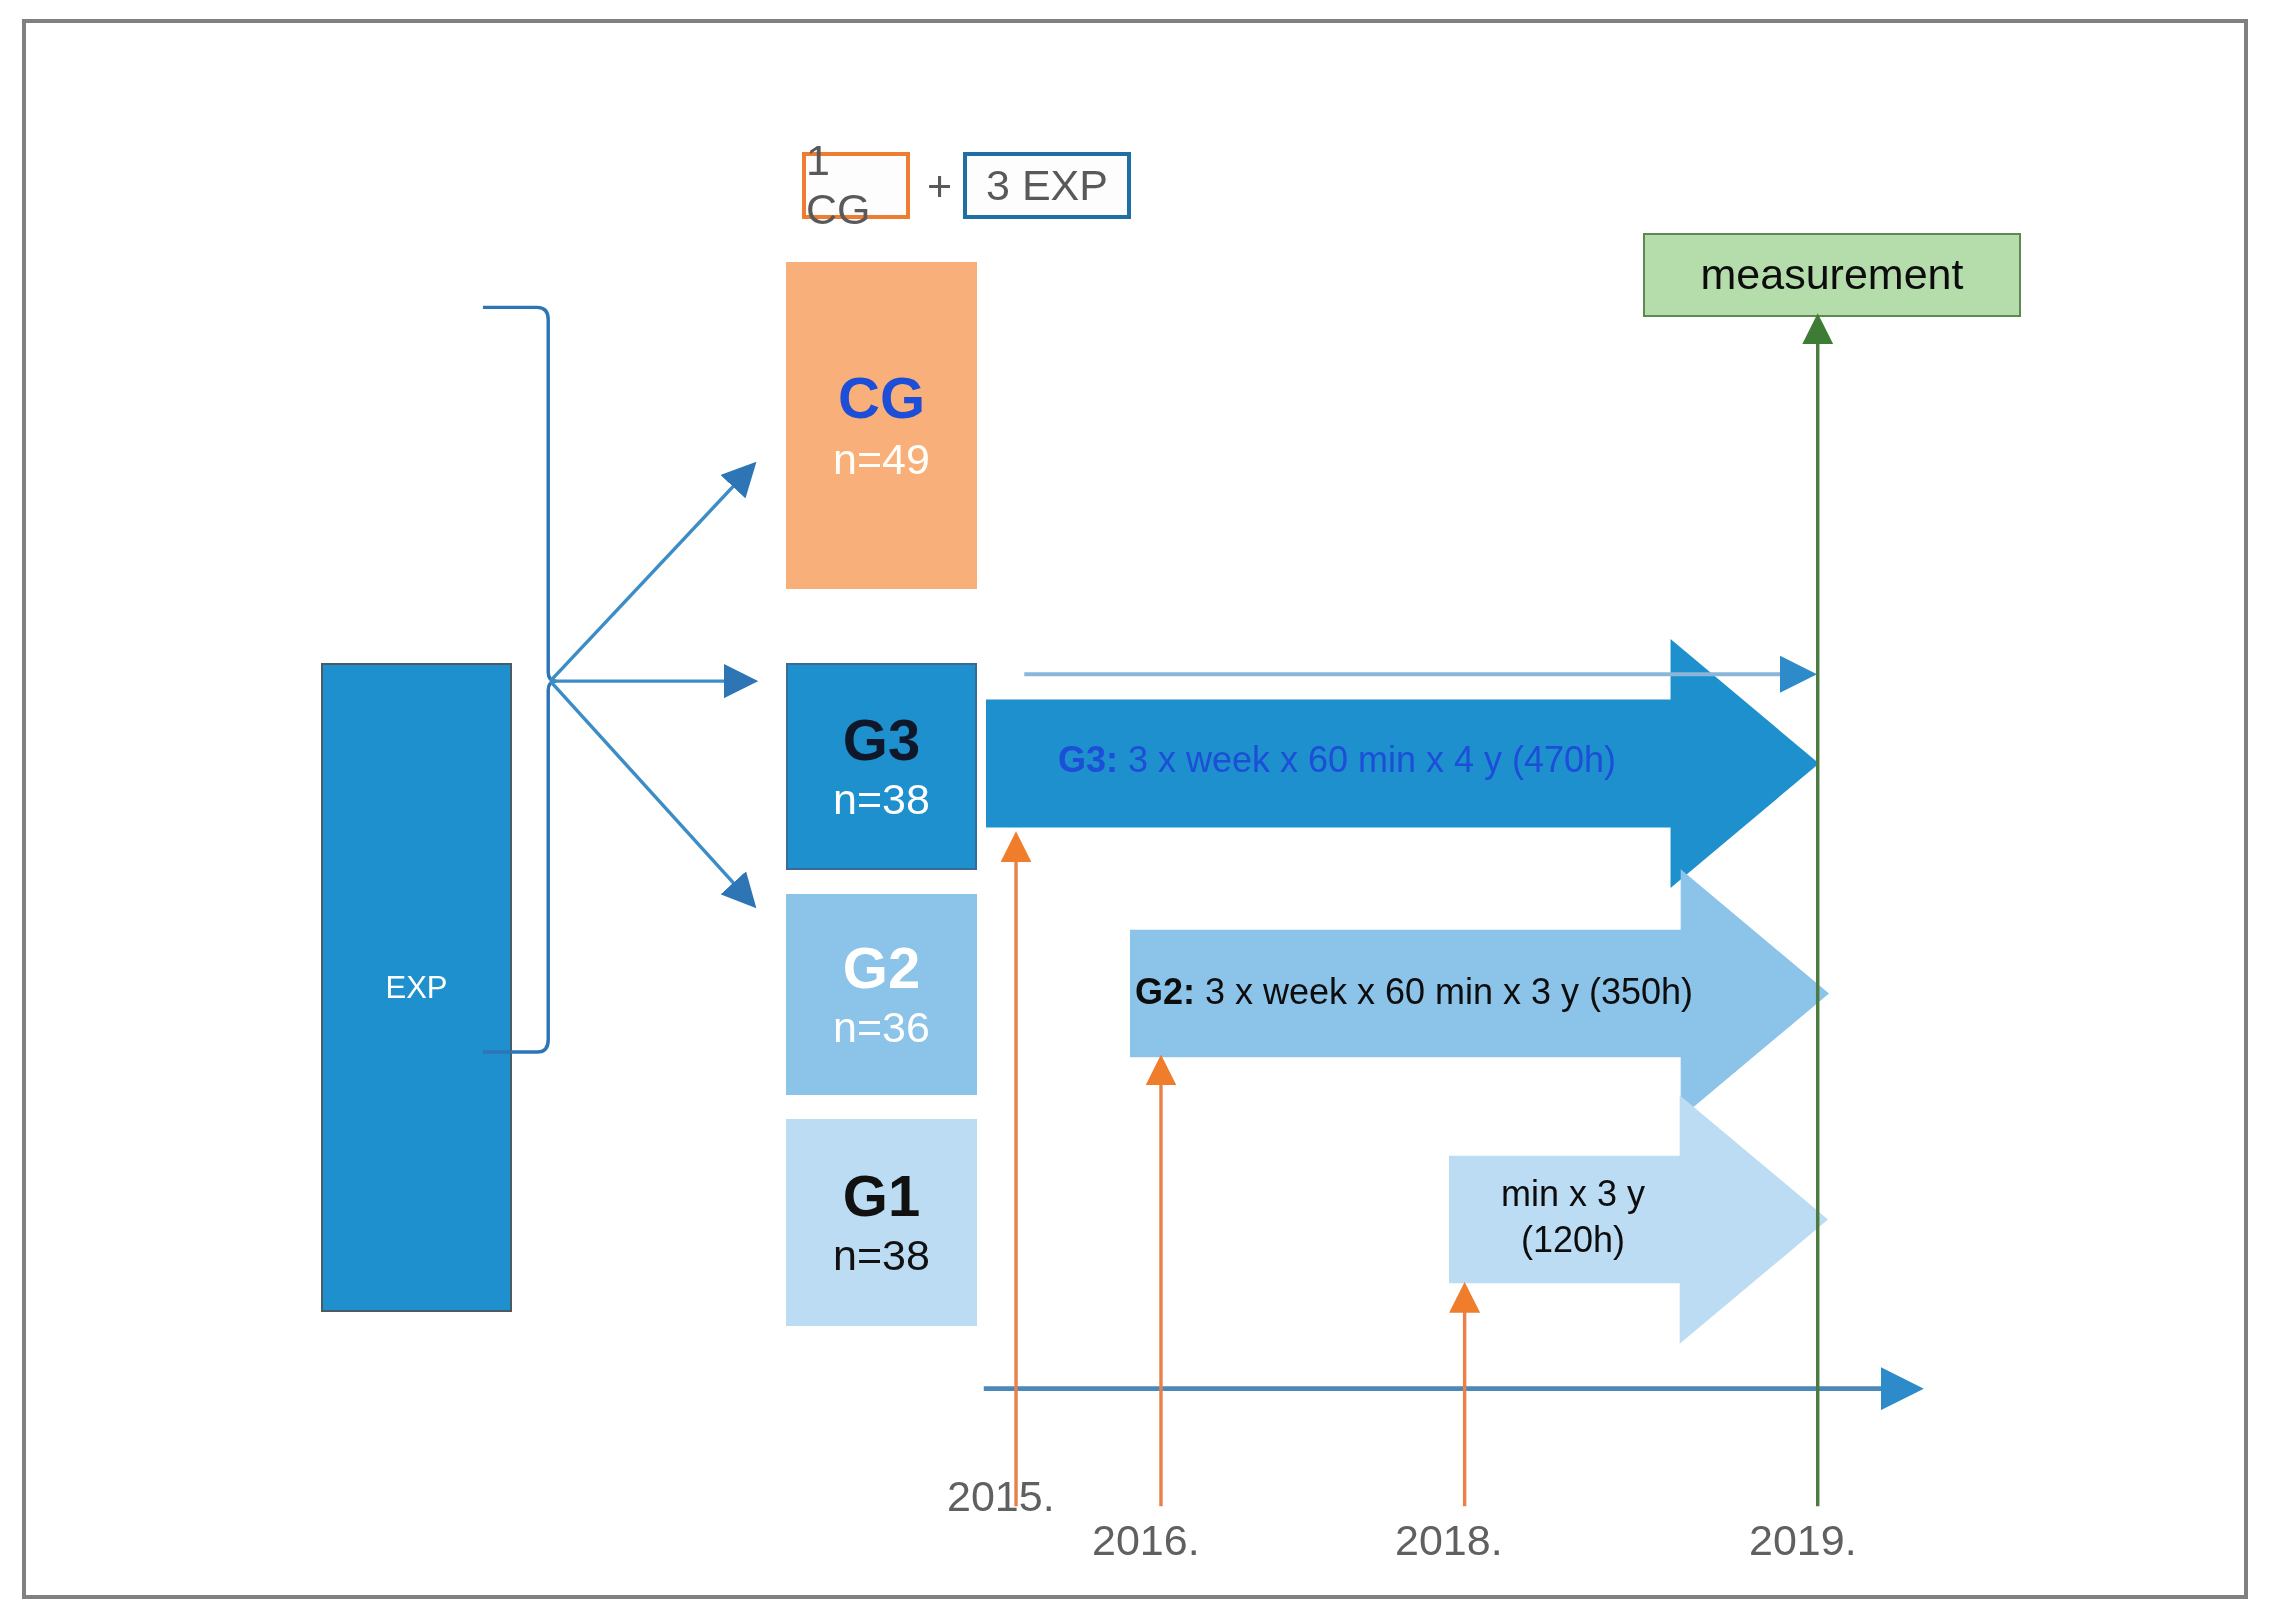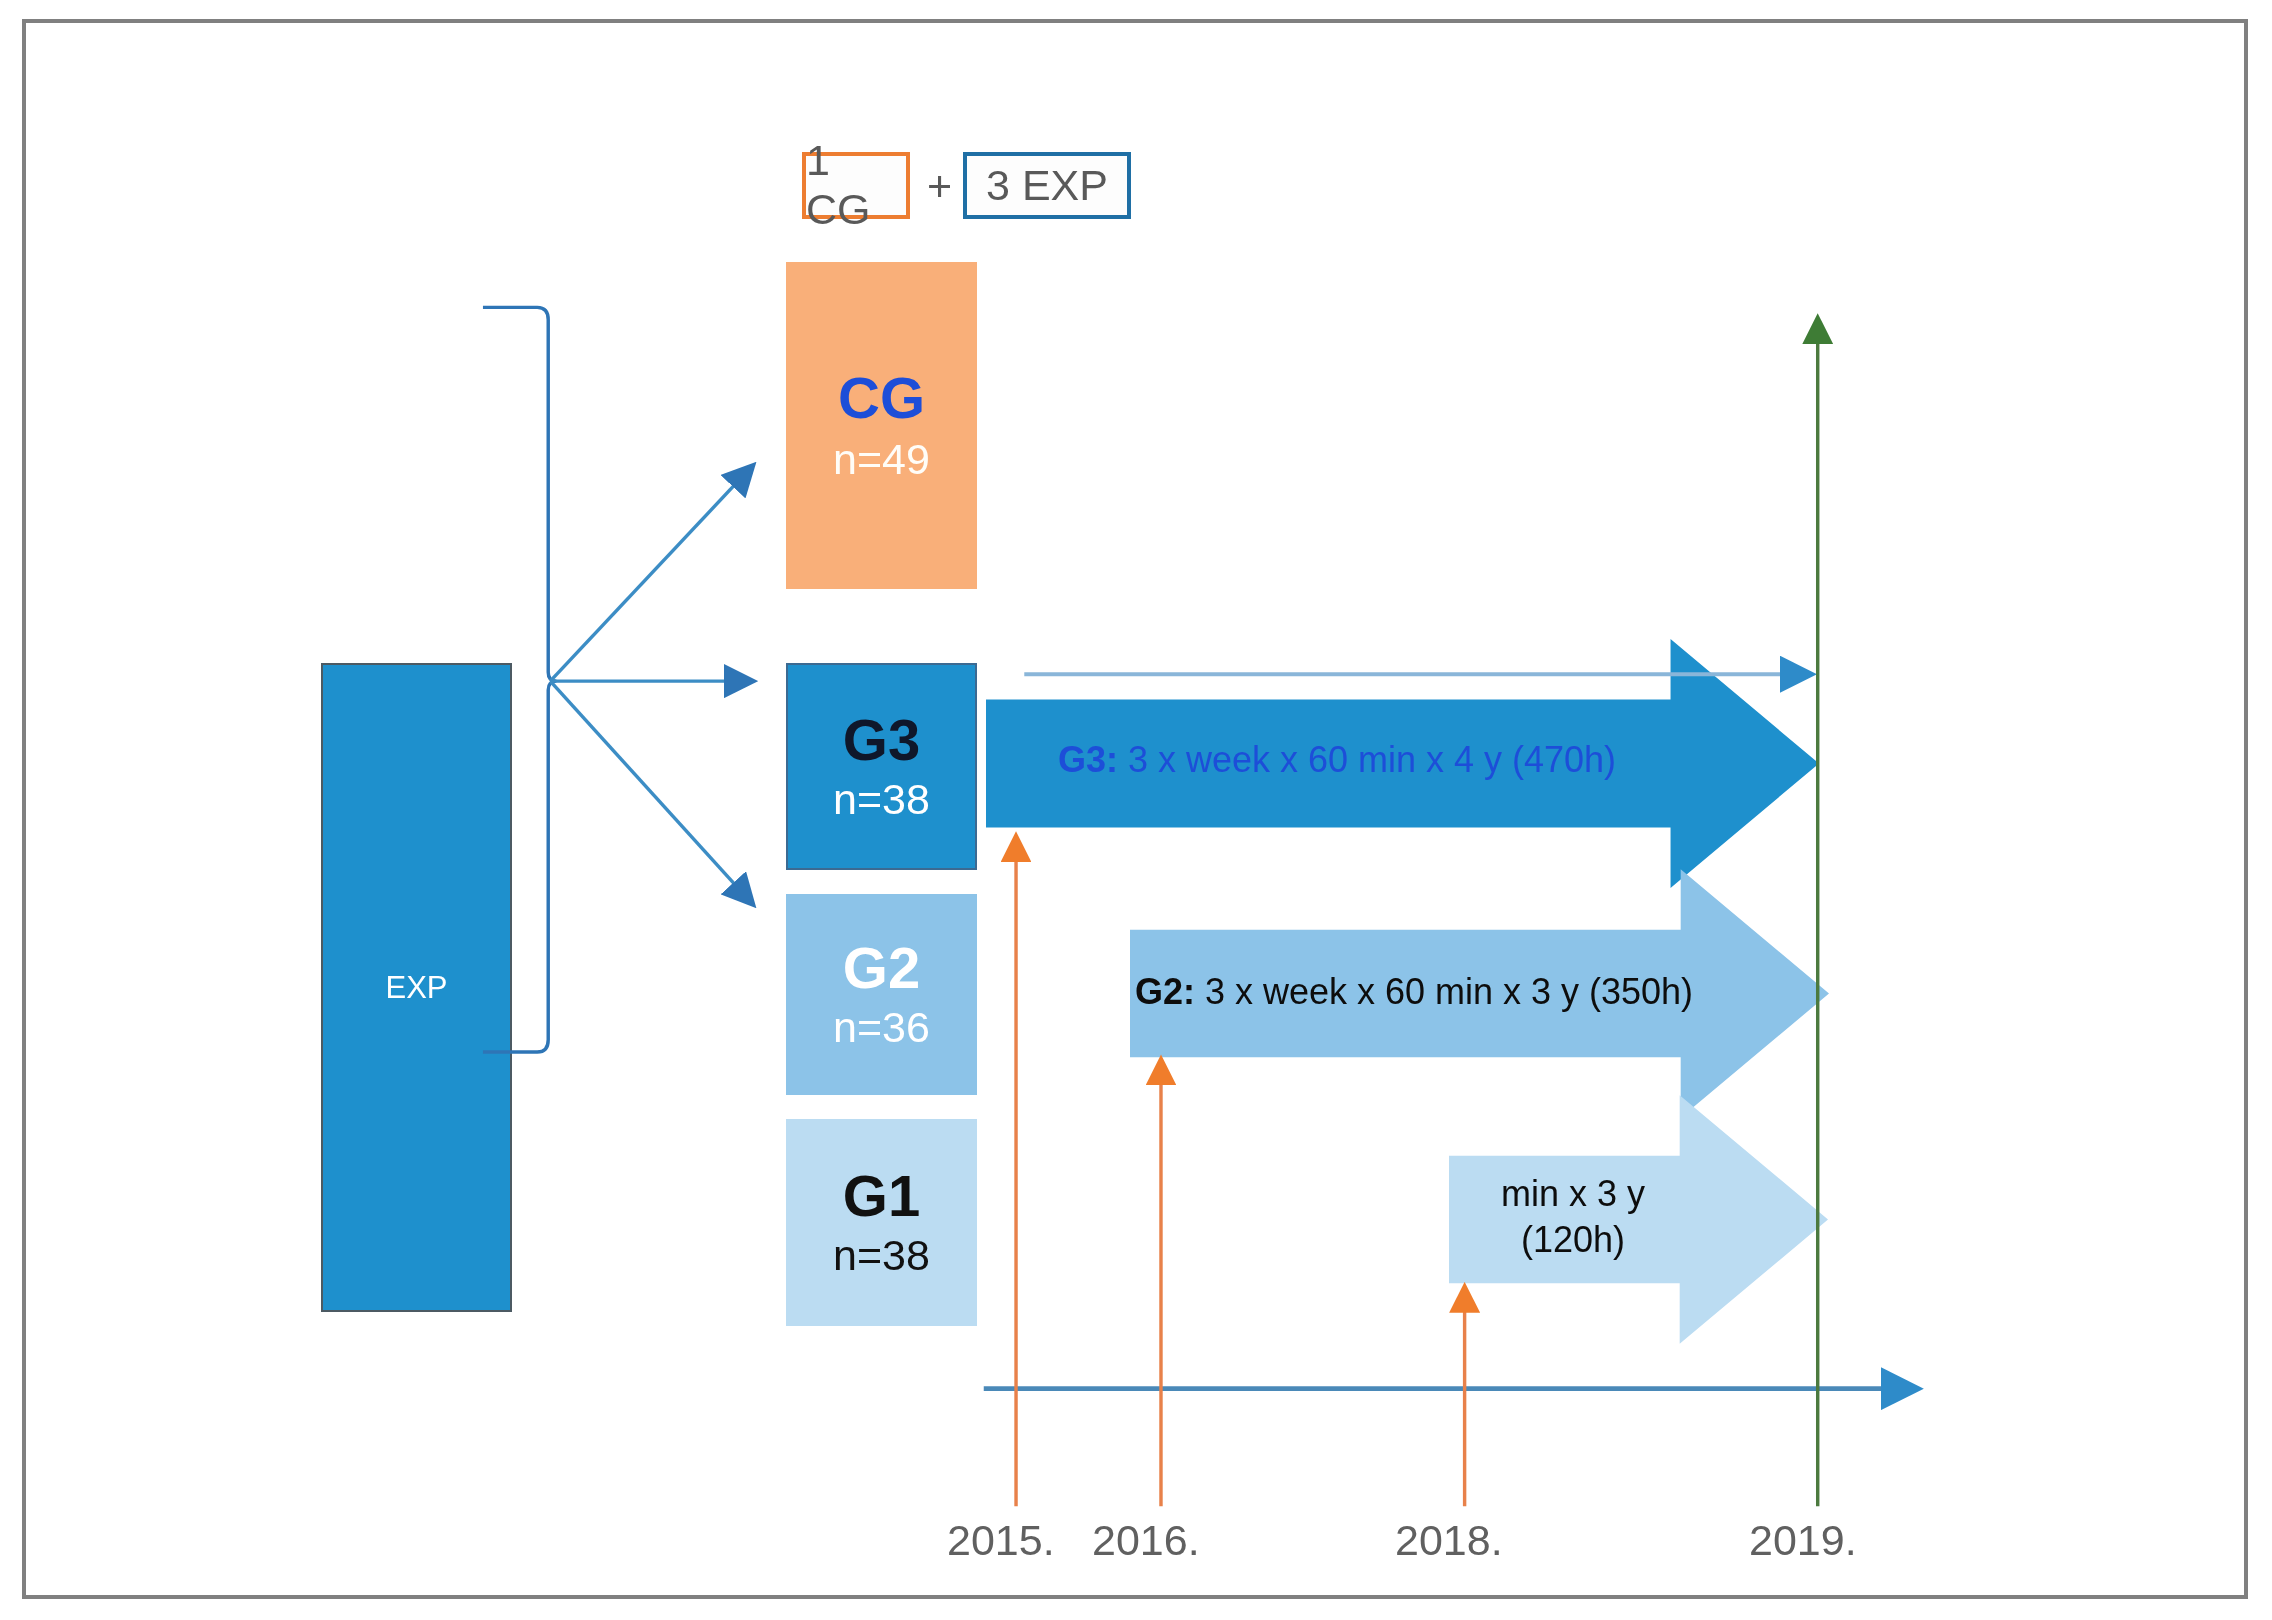--- a/index.html
+++ b/index.html
@@ -29,20 +29,23 @@
     </div>
     <div class="abs legend-box" style="left:937px;top:129px;width:168px;height:67px;border:4.8px solid #1F6FA5;">
       <span>3 EXP</span>
     </div>
 
     <div class="abs cg-box" style="left:760px;top:239px;width:191px;height:327px;background:#F9AF79;">
       <div class="grp-title" style="color:#1d4ed8;font-size:58px;margin-bottom:11px;">CG</div>
       <div class="grp-n" style="color:#FFFDF8;font-size:43px;">n=49</div>
     </div>
 
+    <div class="abs" style="left:1617px;top:210px;width:378px;height:84px;background:#B5DDAC;border:2.1px solid #5E8A4E;box-sizing:border-box;display:flex;align-items:center;justify-content:center;">
+      <span style="font-size:43px;color:#0d0d0d;">measurement</span>
+    </div>
 
     <div class="abs" style="left:295px;top:640px;width:191px;height:649px;background:#1E90CD;border:2.1px solid #4c5a63;box-sizing:border-box;display:flex;align-items:center;justify-content:center;">
       <span class="grp-title" style="color:#FFFFFF;font-size:31px;font-weight:normal;">EXP</span>
     </div>
 
     <div class="abs cg-box" style="left:760px;top:640px;width:191px;height:207px;background:#1E90CD;border:2.1px solid #3c6a92;">
       <div class="grp-title" style="color:#0f172a;font-size:58px;margin-bottom:9.6px;">G3</div>
       <div class="grp-n" style="color:#FFFFFF;font-size:43px;">n=38</div>
     </div>
 
@@ -109,20 +112,20 @@
 
       <line x1="1394" y1="1988" x2="2752" y2="1988" stroke="#4A89B8" stroke-width="7" marker-end="url(#mkBlue)"></line>
 
       <line x1="1441" y1="2159" x2="1441" y2="1184" stroke="#E8814A" stroke-width="5" marker-end="url(#mkOrange)"></line>
       <line x1="1652" y1="2159" x2="1652" y2="1509" stroke="#E8814A" stroke-width="5" marker-end="url(#mkOrange)"></line>
       <line x1="2094" y1="2159" x2="2094" y2="1840" stroke="#E8814A" stroke-width="5" marker-end="url(#mkOrange)"></line>
 
       <line x1="2608" y1="2159" x2="2608" y2="430" stroke="#4C7A3F" stroke-width="5" marker-end="url(#mkGreen)"></line>
     </svg>
 
-    <div class="tick-label" style="left:921px;top:1493px;">2015.</div>
+    <div class="tick-label" style="left:921px;top:1449px;">2015.</div>
     <div class="tick-label" style="left:1066px;top:1493px;">2016.</div>
     <div class="tick-label" style="left:1369px;top:1493px;text-align:center;">2018.</div>
     <div class="tick-label" style="left:1723px;top:1493px;">2019.</div>
 
   </div>
 </div>
 
 
 </body></html>

